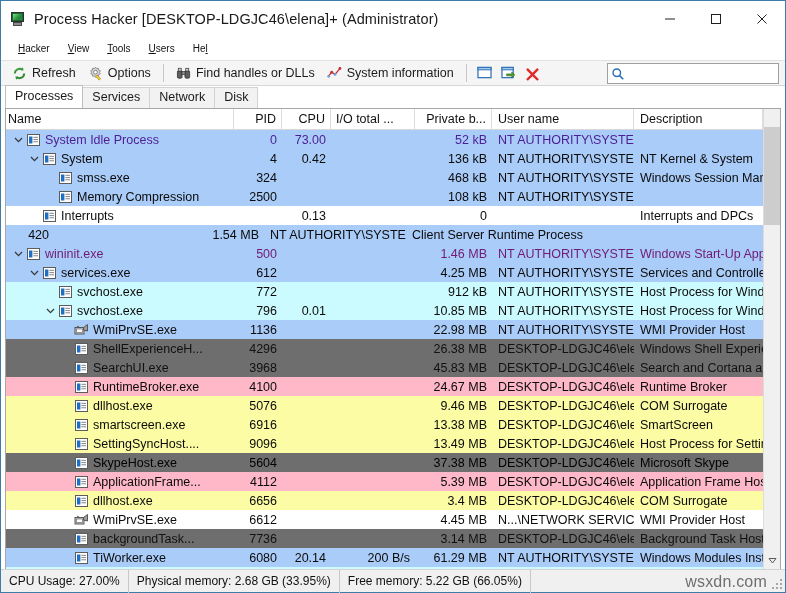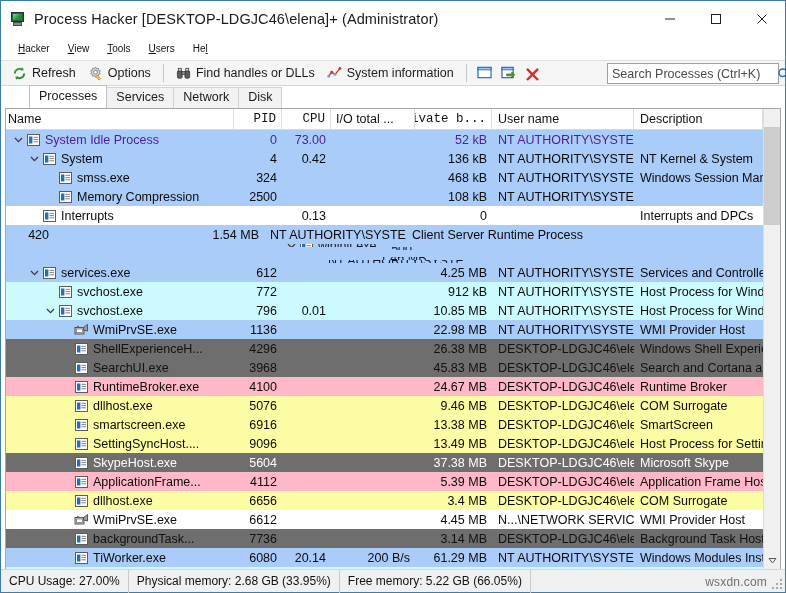--- a/index.html
+++ b/index.html
@@ -146,21 +146,20 @@
 
   
   .tabstrip {
     height: 22px;
     flex: 0 0 22px;
     display: flex;
     align-items: flex-end;
     background: #ffffff;
     padding-left: 4px;
     box-sizing: border-box;
-    margin-left: 24px;
   }
   .tab {
     font-size: 12.5px;
     color: #1a1a1a;
     padding: 2px 9px 3px 9px;
     border: 1px solid #d2d2d2;
     border-bottom: none;
     background: #f2f2f2;
     margin-right: -1px;
     white-space: nowrap;
@@ -199,21 +198,21 @@
     font-size: 12.5px;
     color: #111;
     display: flex;
     align-items: center;
     border-right: 1px solid #dcdcdc;
     padding: 0 5px;
     box-sizing: border-box;
     white-space: nowrap;
     overflow: hidden;
   }
-  .hcell.num { justify-content: flex-end; font-family: Liberation Mono, monospace; }
+  .hcell.num { justify-content: flex-end; }
   .hdr-spacer { flex:1; border-right:none; }
 
   .rows {
     flex: 1 1 auto;
     position: relative;
     overflow: hidden;
   }
   .row {
     height: 19px;
     display: flex;
@@ -295,21 +294,21 @@
     display: flex; align-items: center;
     border-right: 1px solid #c9c9c9;
     white-space: nowrap;
     box-sizing: border-box;
   }
   .sb-cell:first-child { border-left: none; }
   .watermark {
     position: absolute;
     right: 18px; top: 0; height: 23px;
     display: flex; align-items: center;
-    font-size: 12px;
+    font-size: 16px;
     color: #6f6f6f;
     letter-spacing: 0.2px;
   }
   .grip {
     position: absolute; right: 3px; bottom: 3px;
     width: 10px; height: 10px;
   }
   .grip i {
     position: absolute;
     width: 2px; height: 2px;
@@ -415,21 +414,20 @@
         <rect x="1" y="1.5" width="12" height="2.6" fill="#9ec6ea" stroke="#2b6fb5" stroke-width="1"></rect>
         <path d="M6 8.5h5.5v-2l3.2 3-3.2 3v-2H6z" fill="#4fa12a" stroke="#2e6b18" stroke-width="0.7"></path>
       </svg>
     </div>
     <div class="tb-icononly">
       <svg width="15" height="15" viewBox="0 0 16 16">
         <path d="M3 2.2l5 5 5-5 1.8 1.8-5 5 5 5L13 15.8l-5-5-5 5L1.2 14l5-5-5-5z" fill="#e02a2a"></path>
       </svg>
     </div>
     <div class="searchbox">
-      <input type="text" value="" placeholder="Search Processes (Ctrl+K)" style="">
       <span class="search-ic">
         <svg width="14" height="14" viewBox="0 0 16 16">
           <circle cx="6.6" cy="6.6" r="4.3" fill="none" stroke="#2b6fb5" stroke-width="1.6"></circle>
           <line x1="9.8" y1="9.8" x2="14" y2="14" stroke="#2b6fb5" stroke-width="1.8"></line>
         </svg>
       </span>
     </div>
   </div>
 
   <div class="tabstrip">
@@ -582,21 +580,21 @@
           <div class="cell c-desc">Interrupts and DPCs</div>
         </div>
         <div class="row" style="background: rgb(170, 204, 248); color: rgb(11, 11, 11);">
           <div class="cell c-pid num">420</div>
           <div class="cell c-cpu num"></div>
           <div class="cell c-io num"></div>
           <div class="cell c-priv num">1.54 MB</div>
           <div class="cell c-user">NT AUTHORITY\SYSTEM</div>
           <div class="cell c-desc">Client Server Runtime Process</div>
         </div>
-        <div class="row" style="background: rgb(170, 204, 248); color: #0f172a; flex-direction: column;">
+        <div class="row" style="background: rgb(170, 204, 248); color: #701a75;">
           <div class="cell c-name" style="padding-left: 6px;">
             <span class="twisty">
               <svg width="9" height="6" viewBox="0 0 9 6">
                 <path d="M1 1l3.5 3.6L8 1" fill="none" stroke="#3a3a3a" stroke-width="1.3"></path>
               </svg>
             </span>
             <span class="picon">
               <svg width="13" height="12" viewBox="0 0 13 12">
                 <rect x="0.5" y="0.5" width="12" height="11" fill="#ffffff" stroke="#5c5c5c" stroke-width="1"></rect>
                 <rect x="2" y="2.5" width="3.4" height="7" fill="#1f6fc4"></rect>
@@ -856,21 +854,21 @@
             </span>
             <span class="nm">SettingSyncHost....</span>
           </div>
           <div class="cell c-pid num">9096</div>
           <div class="cell c-cpu num"></div>
           <div class="cell c-io num"></div>
           <div class="cell c-priv num">13.49 MB</div>
           <div class="cell c-user">DESKTOP-LDGJC46\elen</div>
           <div class="cell c-desc">Host Process for Setting Sync...</div>
         </div>
-        <div class="row" style="background: rgb(110, 110, 110); color: #ffffff;">
+        <div class="row" style="background: rgb(110, 110, 110); color: #000000;">
           <div class="cell c-name" style="padding-left: 54px;">
             <span class="twisty empty">
               <svg width="9" height="6" viewBox="0 0 9 6">
                 <path d="M1 1l3.5 3.6L8 1" fill="none" stroke="#3a3a3a" stroke-width="1.3"></path>
               </svg>
             </span>
             <span class="picon">
               <svg width="13" height="12" viewBox="0 0 13 12">
                 <rect x="0.5" y="0.5" width="12" height="11" fill="#ffffff" stroke="#5c5c5c" stroke-width="1"></rect>
                 <rect x="2" y="2.5" width="3.4" height="7" fill="#1f6fc4"></rect>

